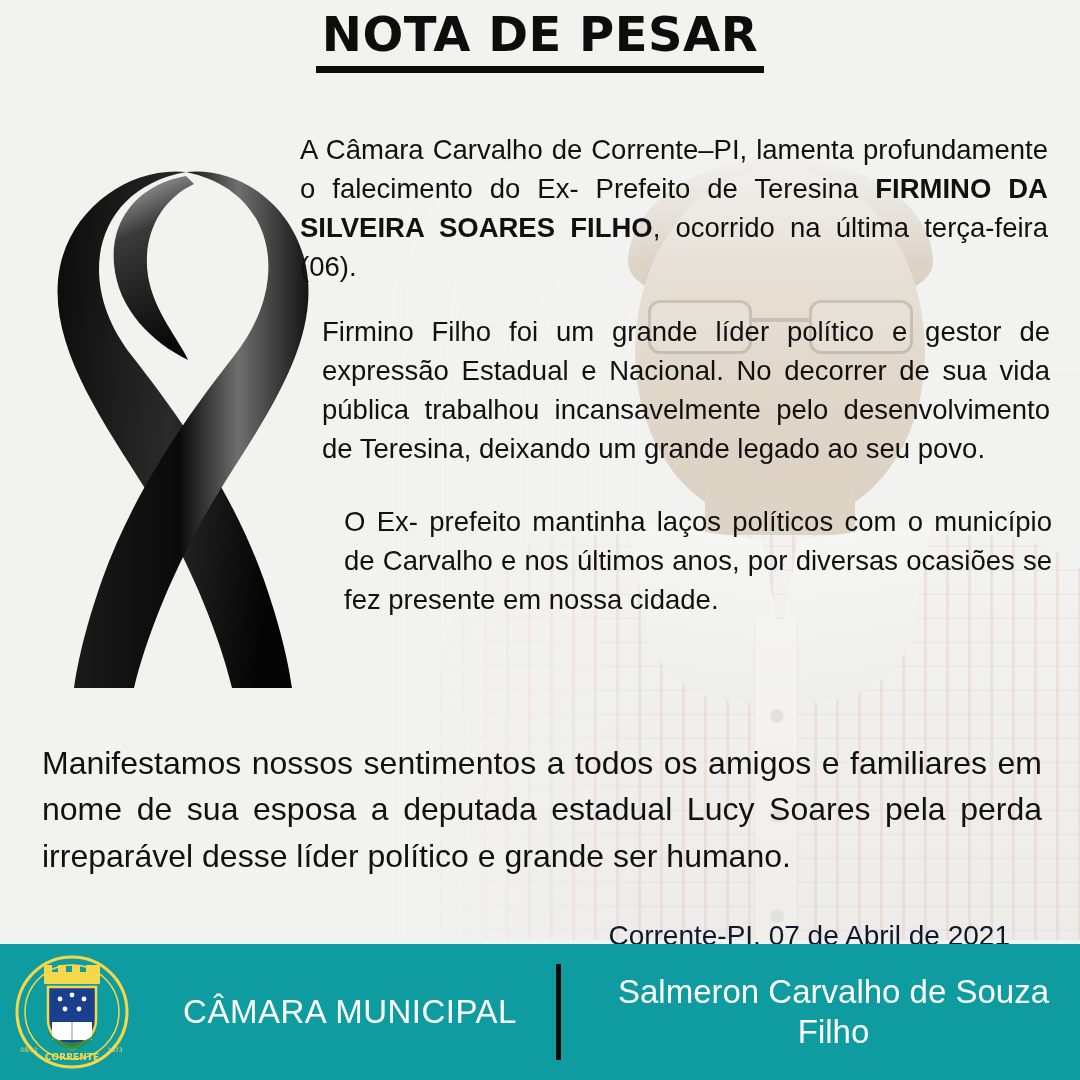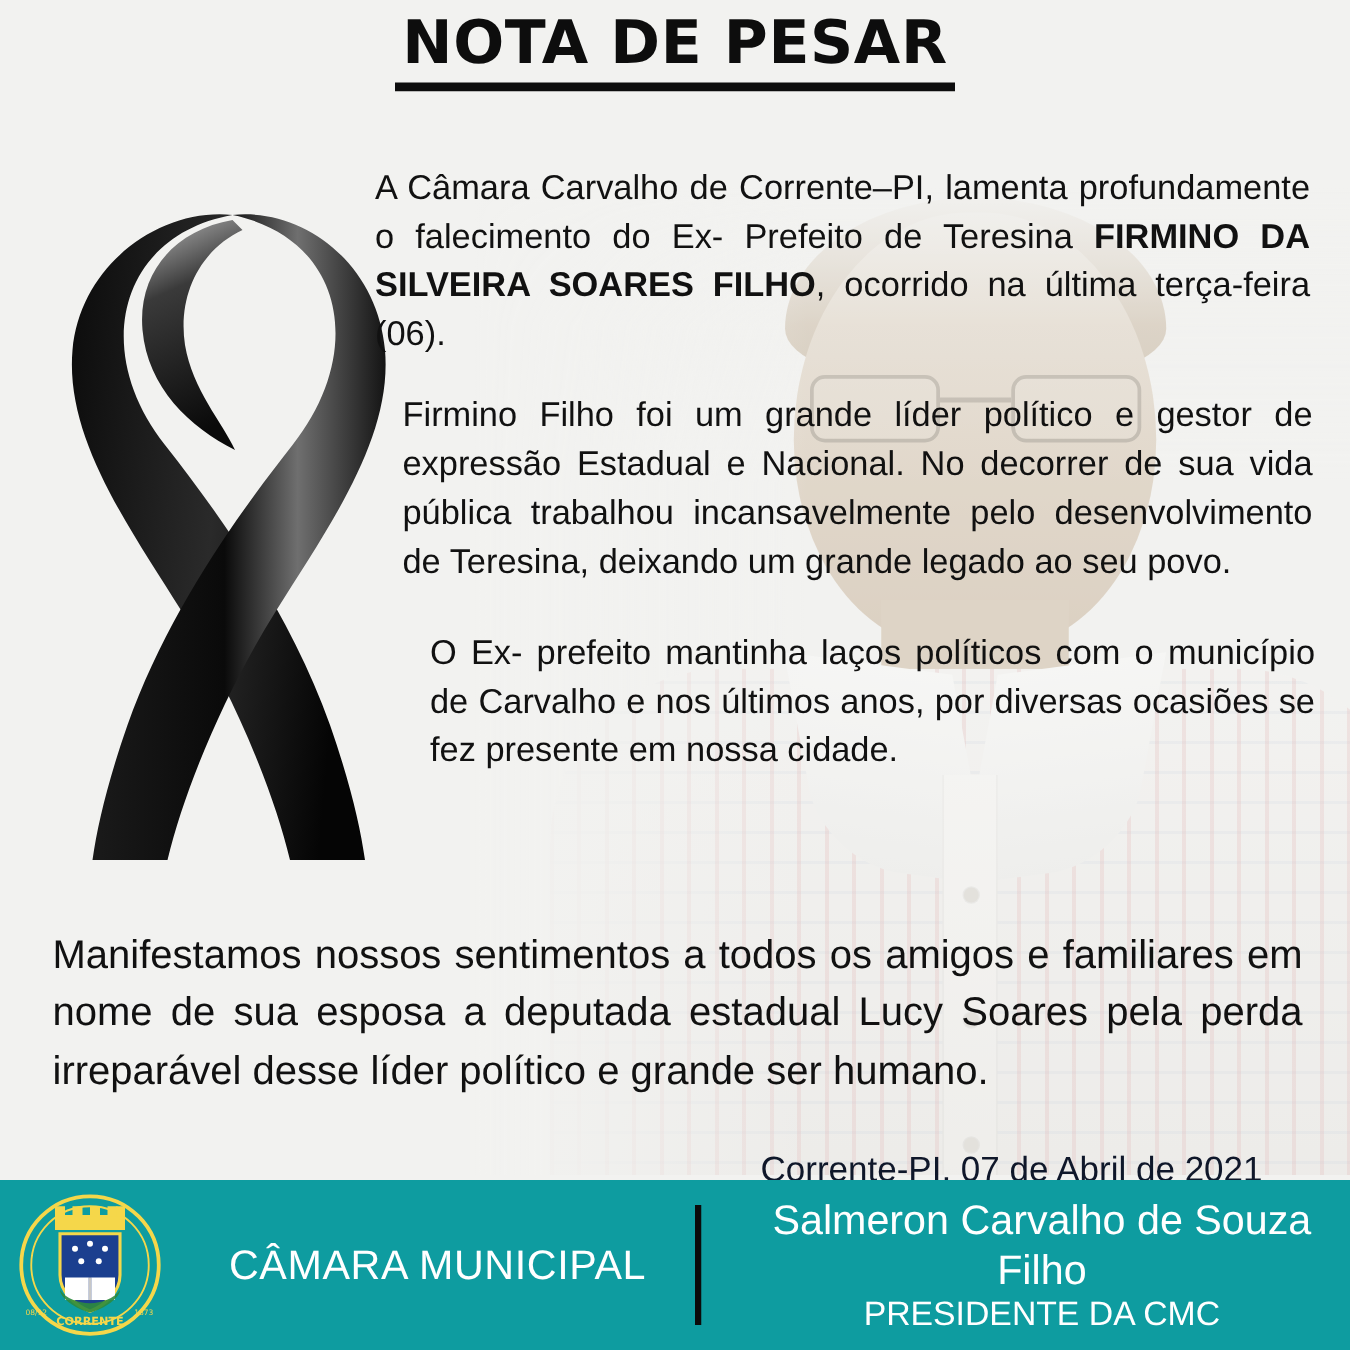--- a/index.html
+++ b/index.html
@@ -376,17 +376,16 @@
     </div>
 
     <div class="org">
       <div class="l1">CÂMARA MUNICIPAL</div>
     </div>
 
     <div class="divider"></div>
 
     <div class="person">
       <div class="name">Salmeron Carvalho de Souza Filho</div>
-      <div class="role">PRESIDENTE DA CMC</div>
     </div>
   </div>
 
 </div>
 
 </body></html>

